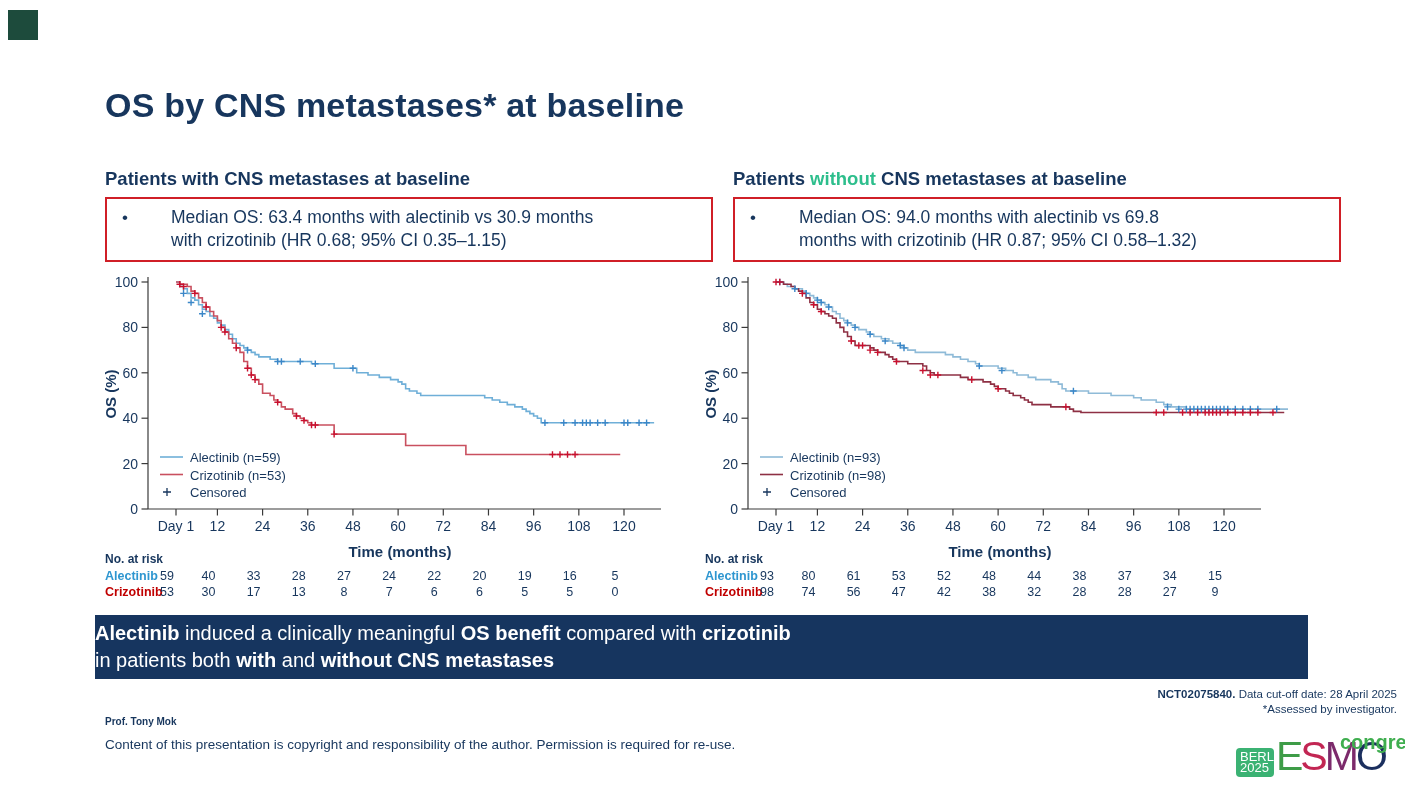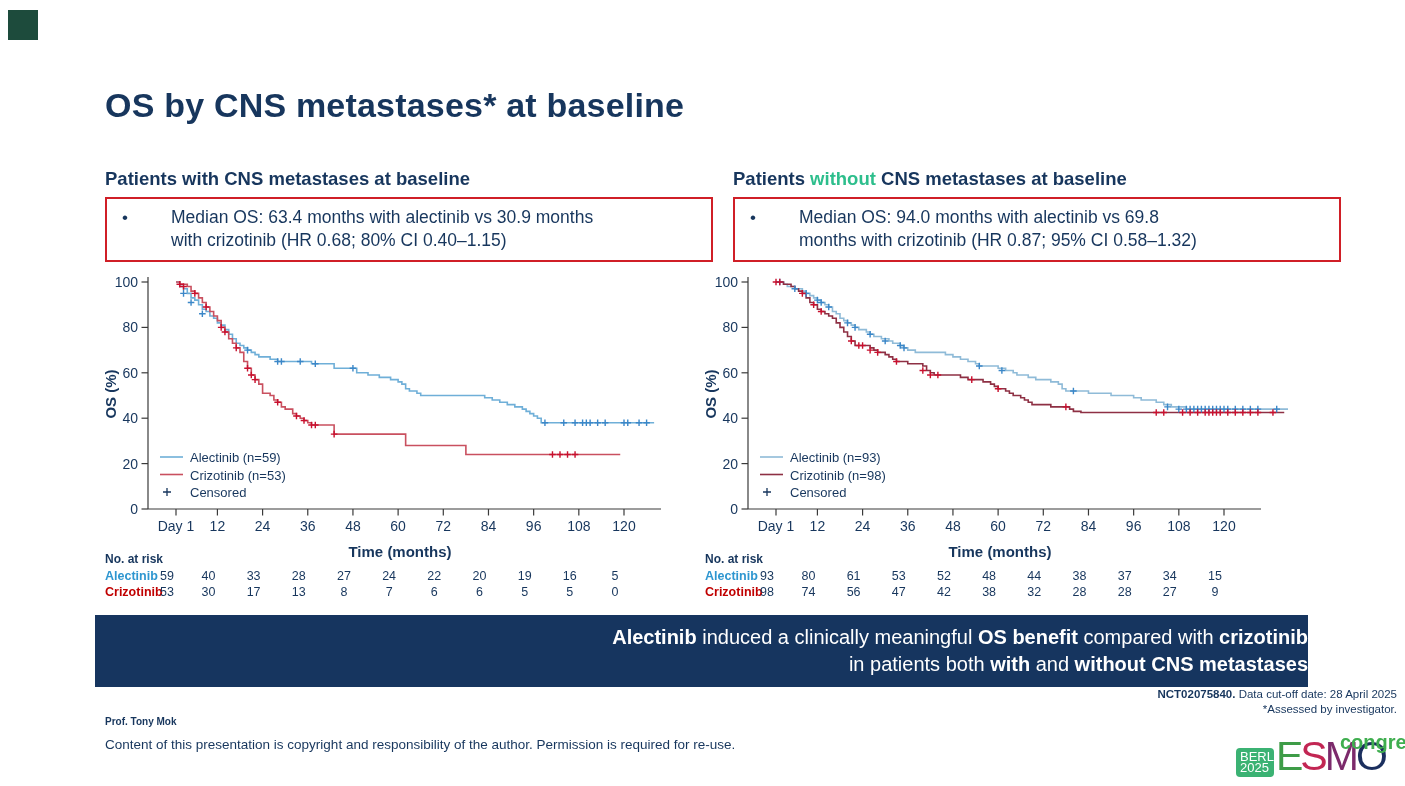--- a/index.html
+++ b/index.html
@@ -12,22 +12,22 @@
   .panel.p1{left:733px;}
   .subtitle{margin:0 0 7px 0;font-size:18.5px;font-weight:bold;color:var(--navy);}
   .redbox{border:2.4px solid var(--redbox);display:flex;align-items:flex-start;padding:7px 6px 8px 6px;min-height:46px;box-sizing:border-box;}
   .bullet-dot{flex:0 0 26px;padding-left:9px;font-size:17px;color:var(--navy);line-height:23px;}
   .bullet-text{font-size:17.5px;line-height:23px;color:var(--navy);}
   .bullet-text span{display:block;margin-left:23px;}
   svg.km{position:absolute;top:258px;}
   svg.km0{left:105px;}
   svg.km1{left:705px;}
   svg.km text{font-family:"Liberation Sans",sans-serif;}
-  .banner{position:absolute;left:95px;top:615px;width:1213px;height:72px;background:var(--banner);
-          color:#fff;display:flex;flex-direction:column;align-items:flex-end;justify-content:center;
+  .banner{position:absolute;left:95px;top:615px;width:1213px;height:64px;background:var(--banner);
+          color:#fff;display:flex;flex-direction:column;align-items:flex-start;justify-content:center;
           font-size:20px;line-height:27px;text-align:center;}
   .b{font-weight:bold;}
   .foot-right{position:absolute;right:8px;top:687px;text-align:right;font-size:11.5px;line-height:15px;color:var(--navy);}
   .foot-left{position:absolute;left:105px;top:716px;color:var(--navy);}
   .author{font-size:10px;font-weight:bold;}
   .copyright{font-size:13.5px;margin-top:10px;}
   .esmo{position:absolute;left:1236px;top:730px;width:170px;height:56px;}
   .berlin{position:absolute;left:0;top:18px;width:38px;height:29px;background:var(--berlin);border-radius:4px;
           color:#fff;font-size:13px;font-weight:normal;line-height:10.5px;display:flex;flex-direction:column;
           align-items:flex-start;justify-content:center;padding-left:4px;box-sizing:border-box;}
@@ -41,21 +41,21 @@
 <div class="slide">
   <div class="corner"></div>
   <h1 class="title">OS by CNS metastases* at baseline</h1>
 
   <section class="panel p0">
     <h2 class="subtitle"><span>Patients with CNS metastases at baseline</span></h2>
     <div class="redbox">
       <span class="bullet-dot">•</span>
       <span class="bullet-text">
         <span>Median OS: 63.4 months with alectinib vs 30.9 months</span>
-        <span>with crizotinib (HR 0.68; 80% CI 0.40–1.15)</span>
+        <span>with crizotinib (HR 0.68; 95% CI 0.35–1.15)</span>
       </span>
     </div>
   </section>
 
   <section class="panel p1">
     <h2 class="subtitle"><span>Patients </span><span style="color: rgb(45, 190, 140);">without</span><span> CNS metastases at baseline</span></h2>
     <div class="redbox">
       <span class="bullet-dot">•</span>
       <span class="bullet-text">
         <span>Median OS: 94.0 months with alectinib vs 69.8</span>

